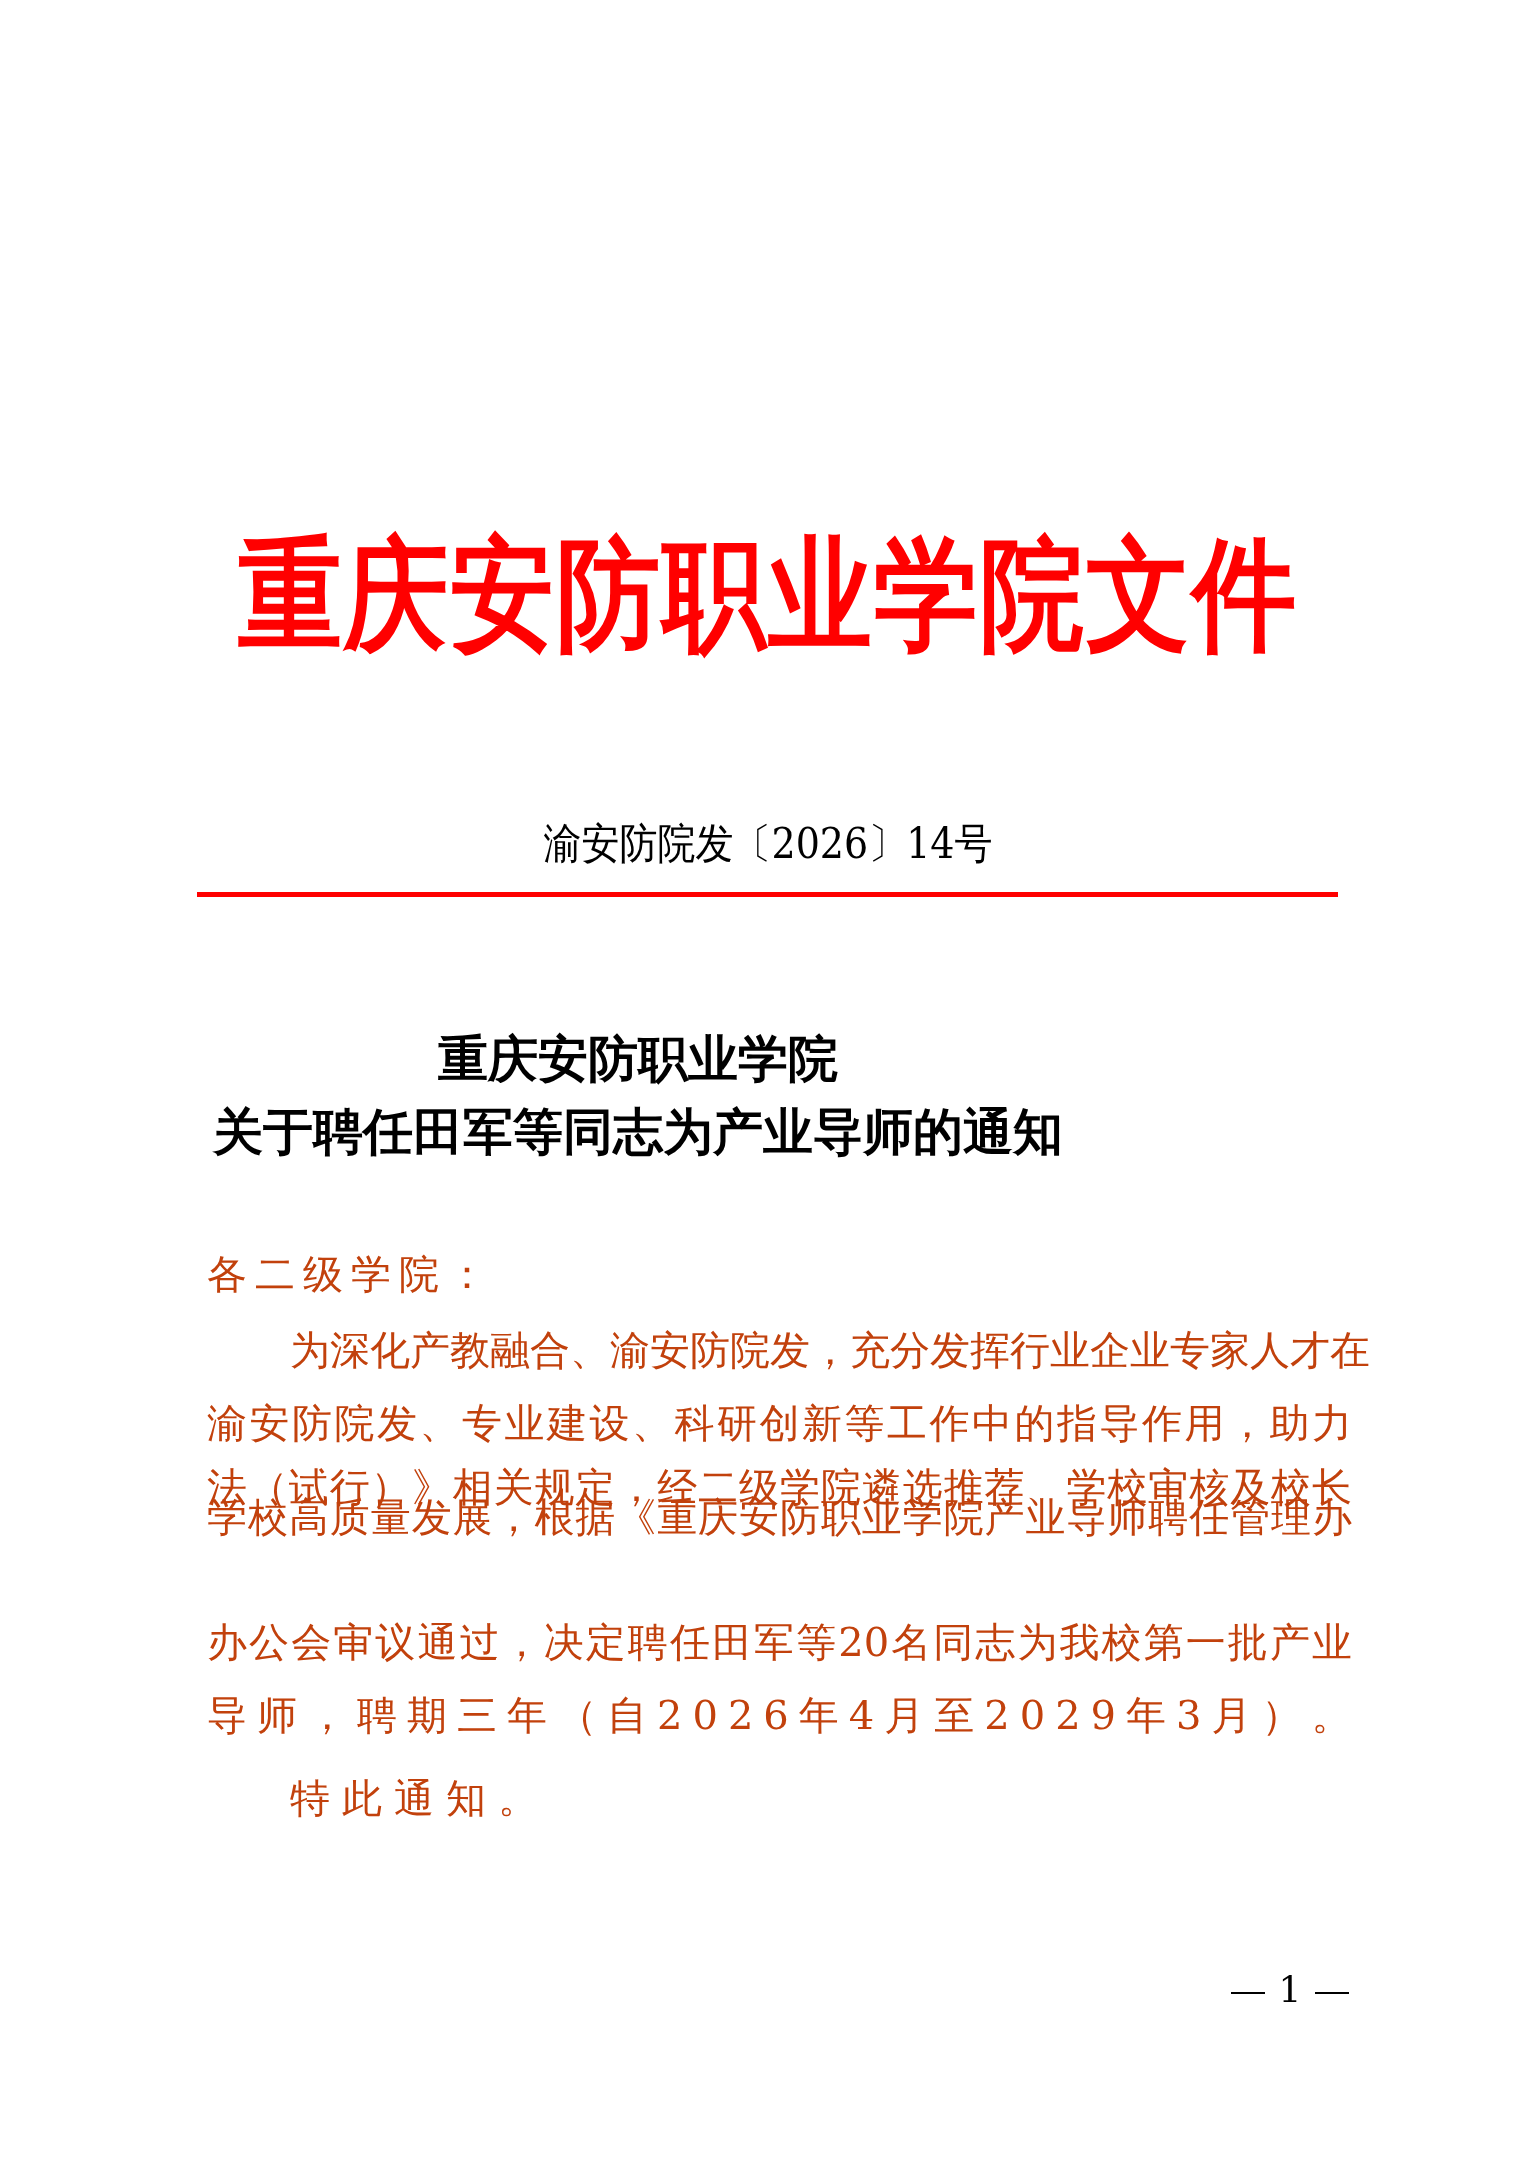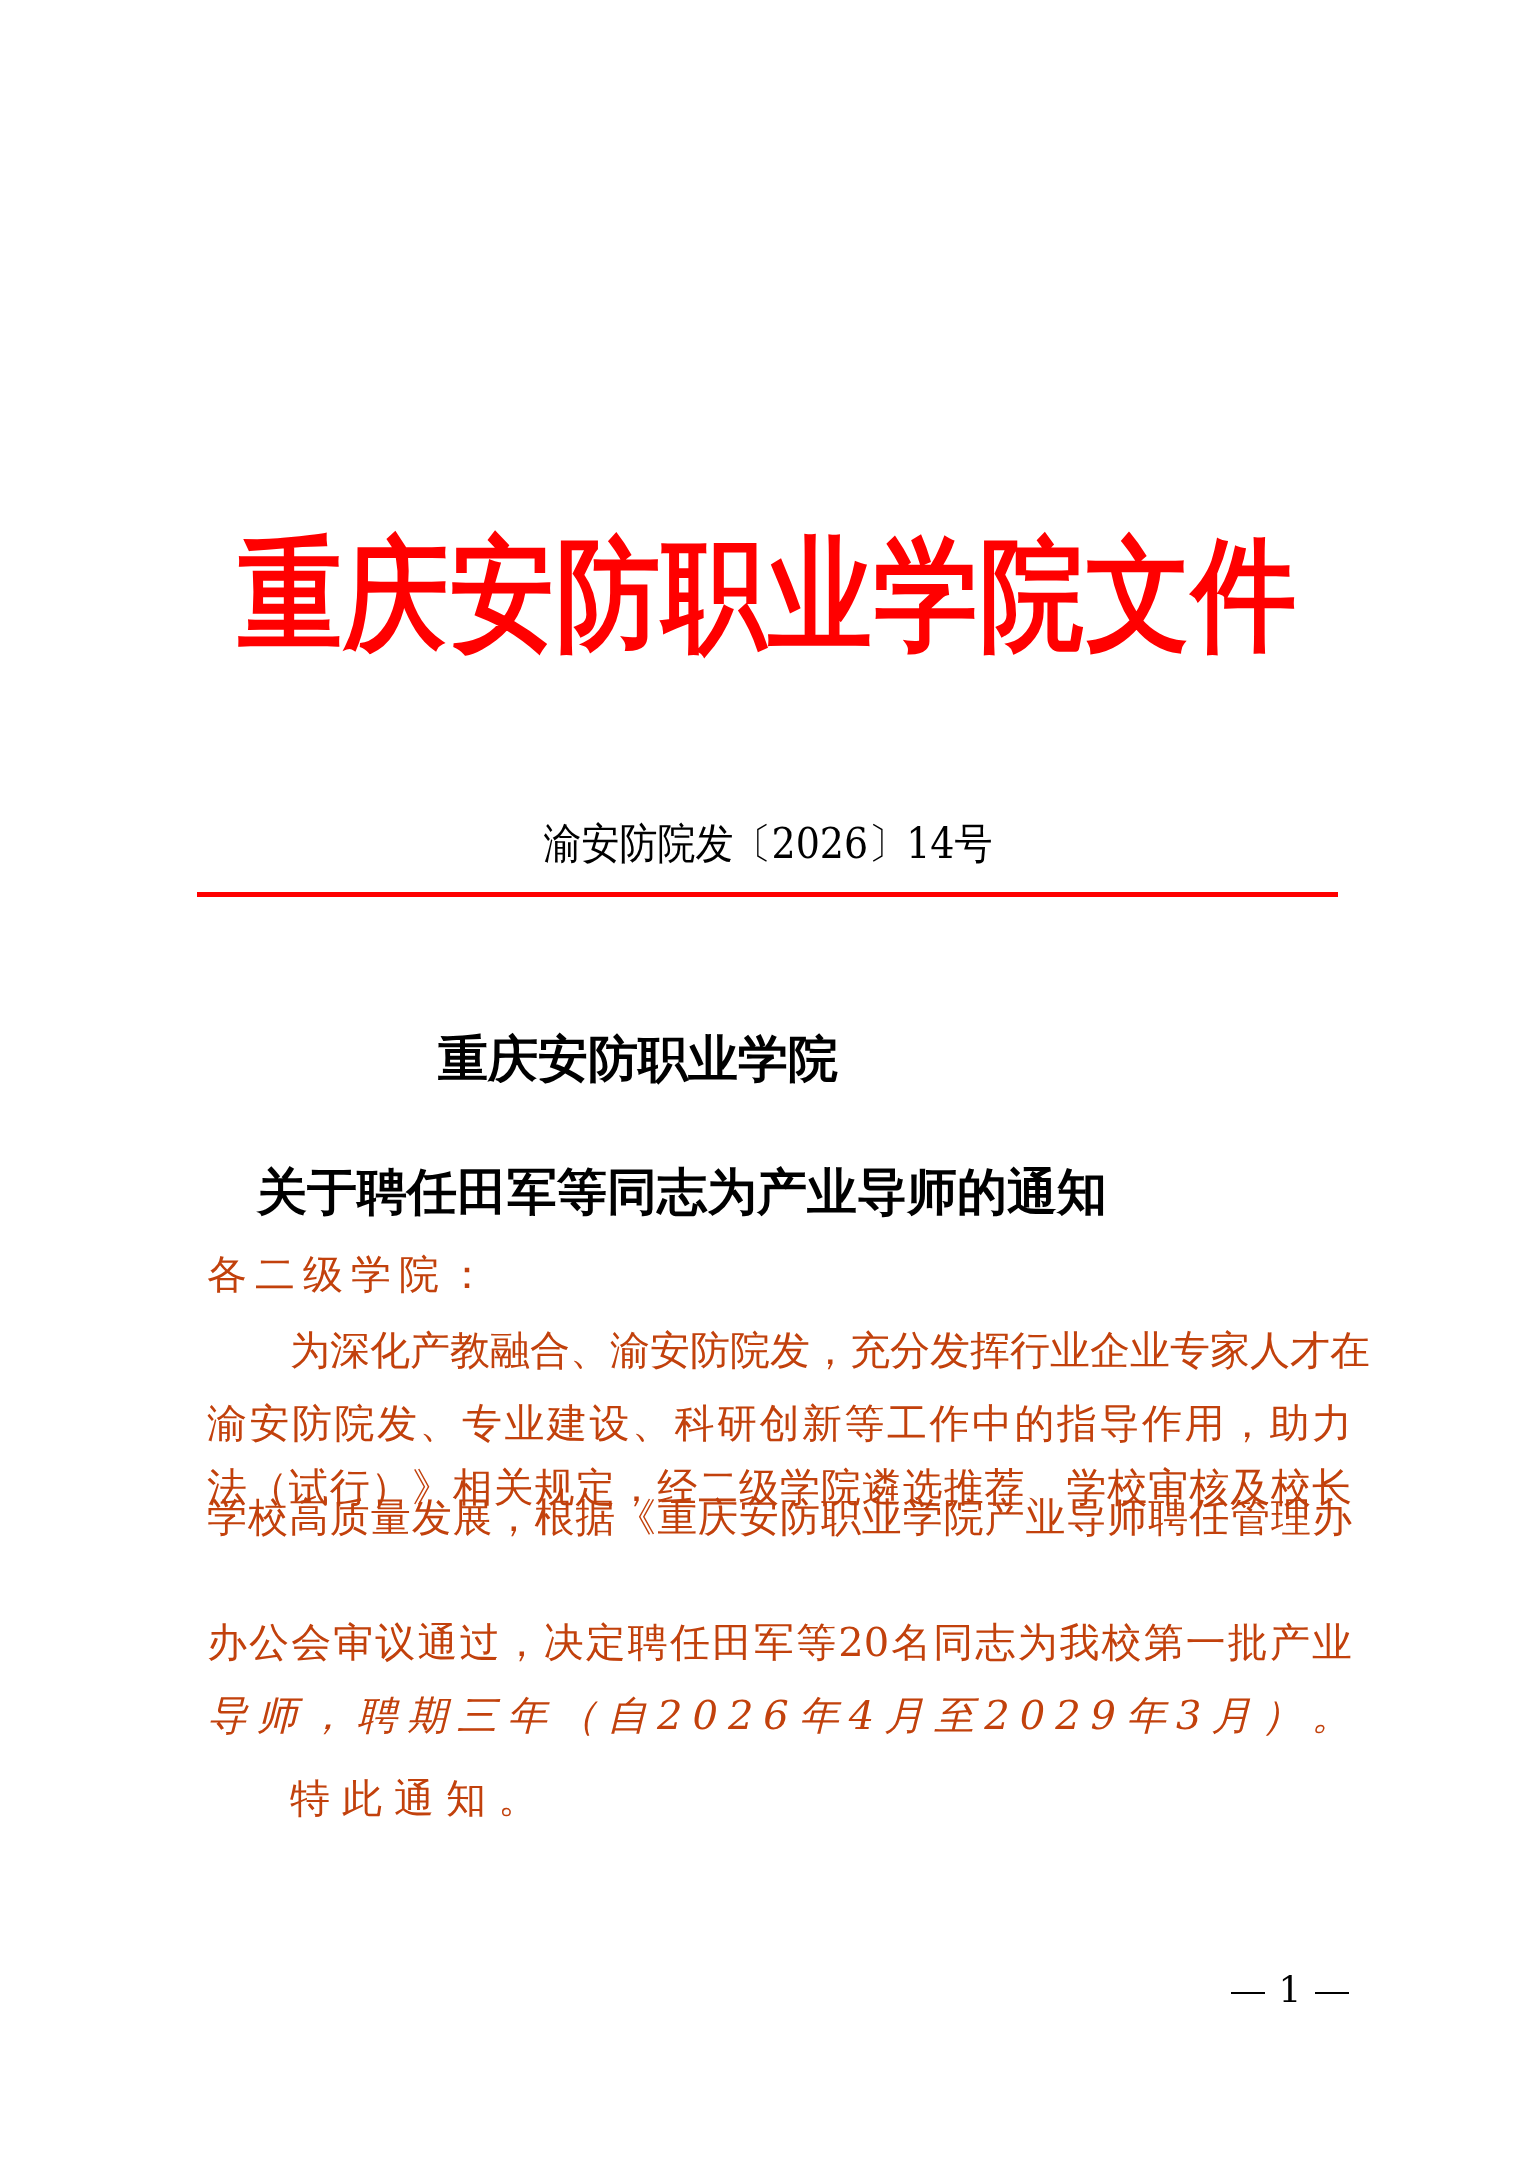--- a/index.html
+++ b/index.html
@@ -68,21 +68,21 @@
     left: 0;
     width: 1276px;
     text-align: center;
     font-family: "DejaVu Sans", "Liberation Sans", sans-serif;
     font-weight: bold;
     font-size: 50px;
     line-height: 64px;
     color: #000;
   }
   .title.l1 { top: 1027px; }
-  .title.l2 { top: 1160px; padding-left: 44px; }
+  .title.l2 { top: 1100px; }
   
   .line {
     position: absolute;
     left: 207px;
     width: 1145px;
     font-family: "DejaVu Serif", "Liberation Serif", serif;
     font-size: 40px;
     line-height: 56px;
     letter-spacing: 16.5px;
     white-space: nowrap;
@@ -127,21 +127,21 @@
   <div class="title l1">重庆安防职业学院</div>
   <div class="title l2">关于聘任田军等同志为产业导师的通知</div>
 
   <div class="line" style="top:1246px; letter-spacing:8px;">各二级学院：</div>
 
   <div class="line indent justify" style="top:1322px; width:1062px;">为深化产教融合、渝安防院发，充分发挥行业企业专家人才在</div>
   <div class="line justify" style="top:1395px;">渝安防院发、专业建设、科研创新等工作中的指导作用，助力</div>
   <div class="line justify" style="top:1468px;margin-top:21px;">学校高质量发展，根据《重庆安防职业学院产业导师聘任管理办</div>
   <div class="line justify" style="top:1459px;">法（试行）》相关规定，经二级学院遴选推荐、学校审核及校长</div>
   <div class="line justify" style="top:1614px;">办公会审议通过，决定聘任田军等20名同志为我校第一批产业</div>
-  <div class="line" style="top:1687px; letter-spacing:10px;font-style:italic;">导师，聘期三年（自2026年4月至2029年3月）。</div>
+  <div class="line" style="top:1687px; letter-spacing:10px;">导师，聘期三年（自2026年4月至2029年3月）。</div>
 
   <div class="line indent" style="top:1770px; letter-spacing:12px;">特此通知。</div>
 
   <div class="pagenum">
     <span class="dash"></span><span>1</span><span class="dash"></span>
   </div>
 
 </div>
 
 </body></html>

